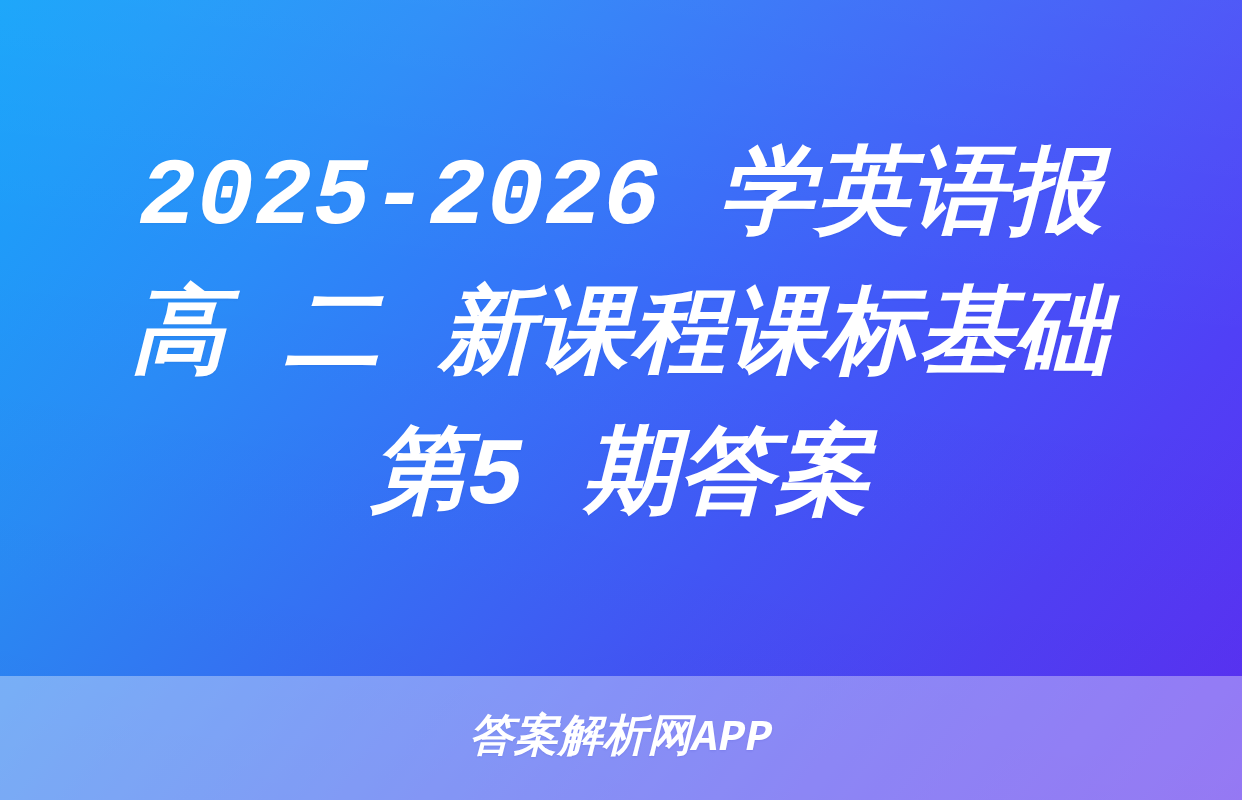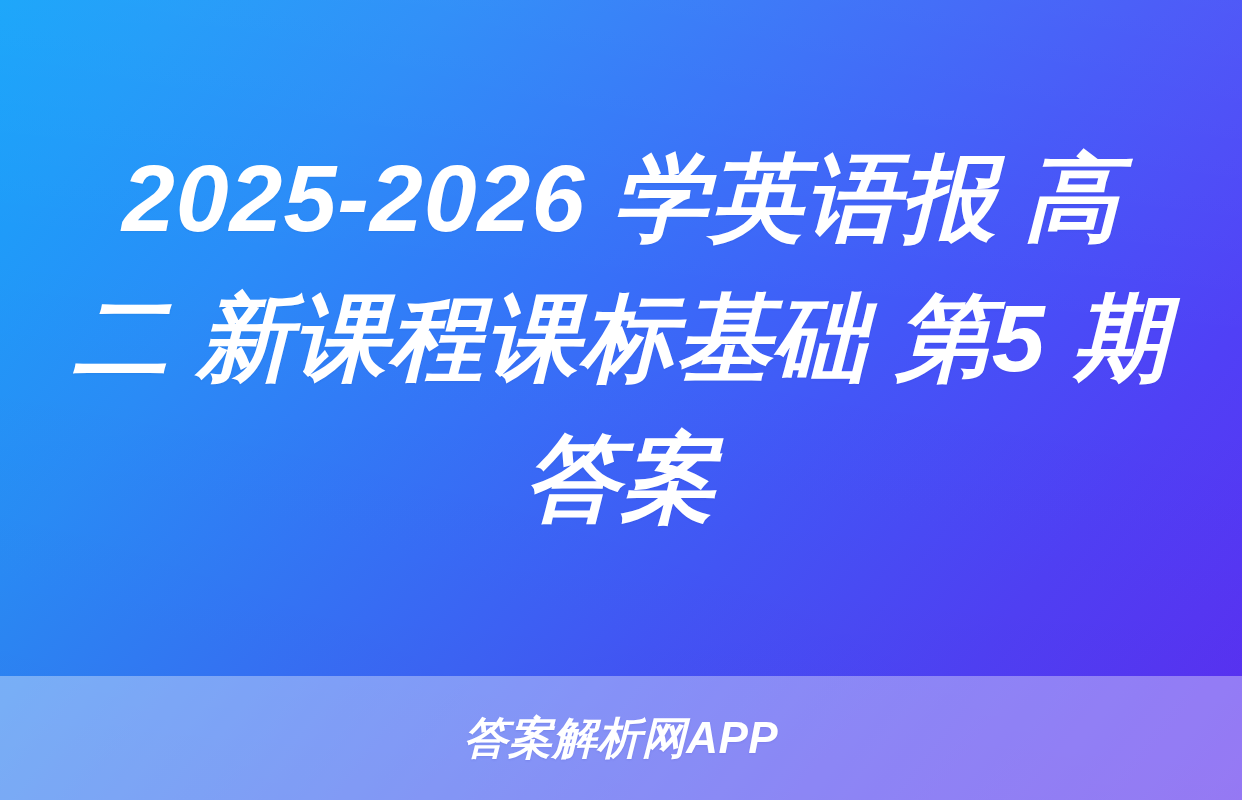--- a/index.html
+++ b/index.html
@@ -8,21 +8,21 @@
     padding: 0;
     background: #ffffff;
   }
 
   #poster {
     position: relative;
     width: 1242px;
     height: 800px;
     overflow: hidden;
     box-sizing: border-box;
-    font-family: Liberation Sans, sans-serif;
+    font-family: Liberation Mono, monospace;
     -webkit-font-smoothing: antialiased;
   }
 
   
   .bg-gradient {
     position: absolute;
     inset: 0;
     background: linear-gradient(128deg,
         #16a4fa 0%,
         #1f9bf9 10%,

